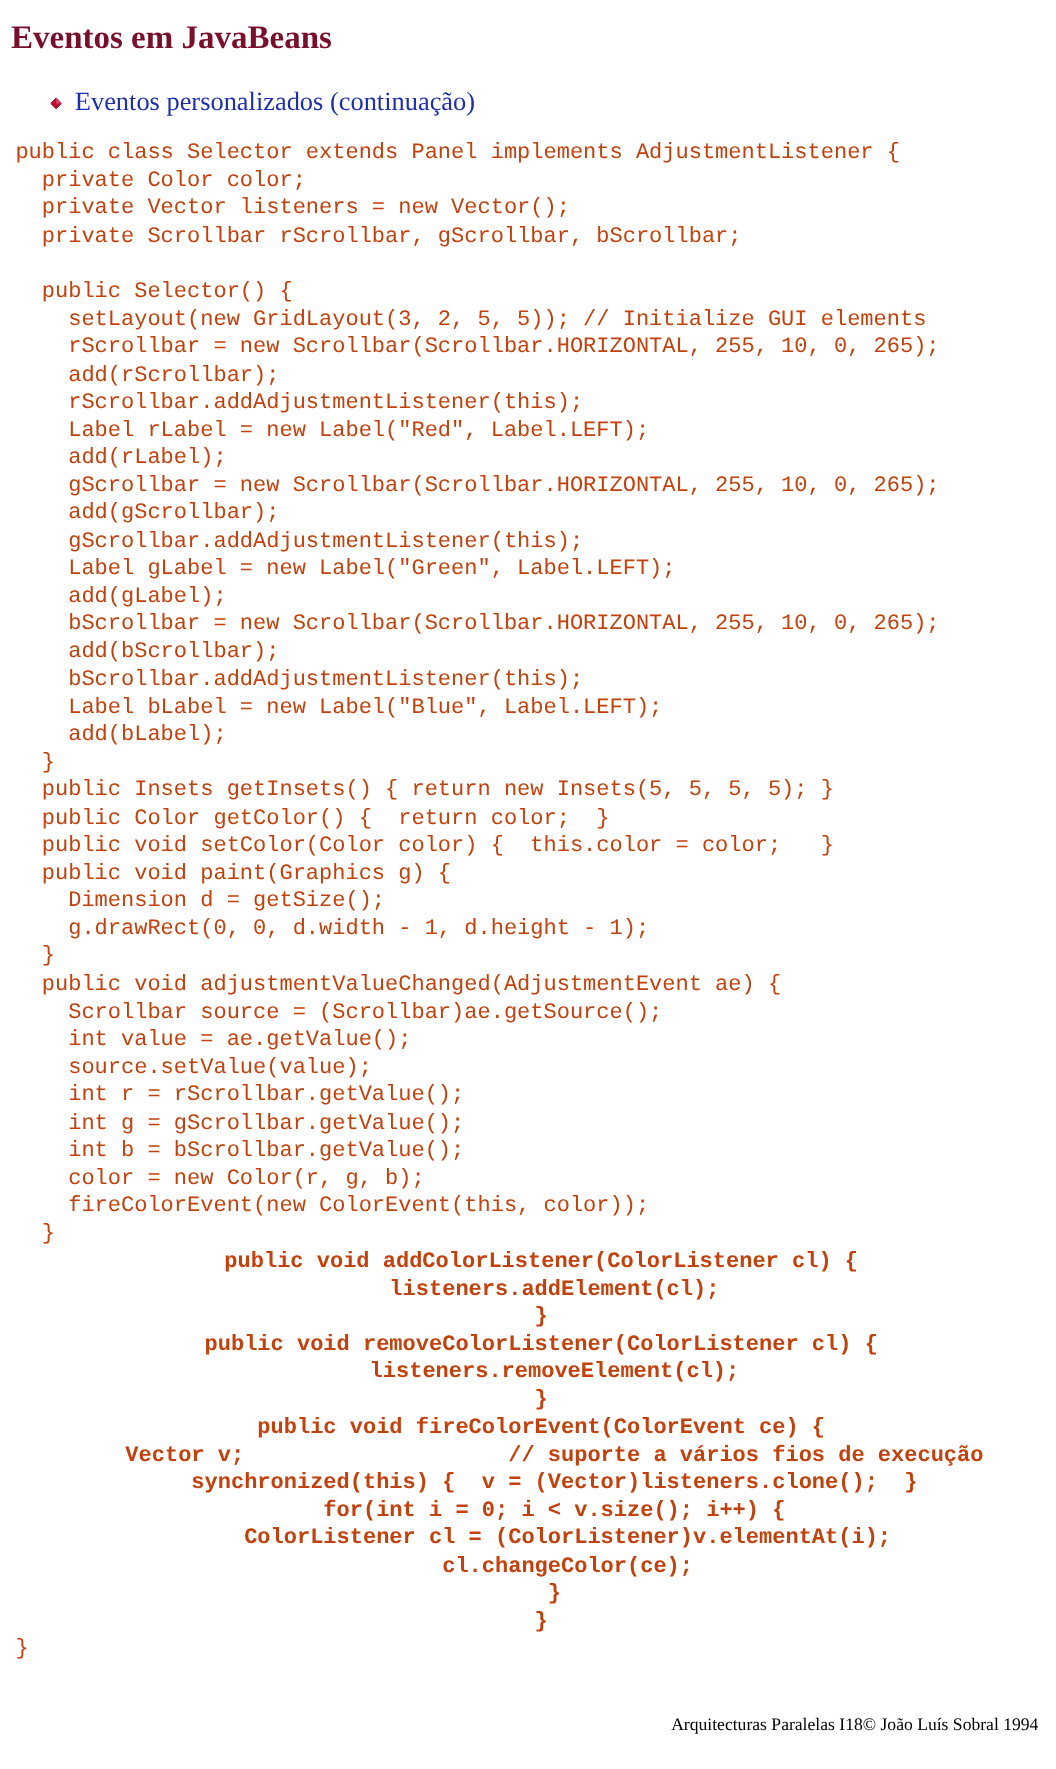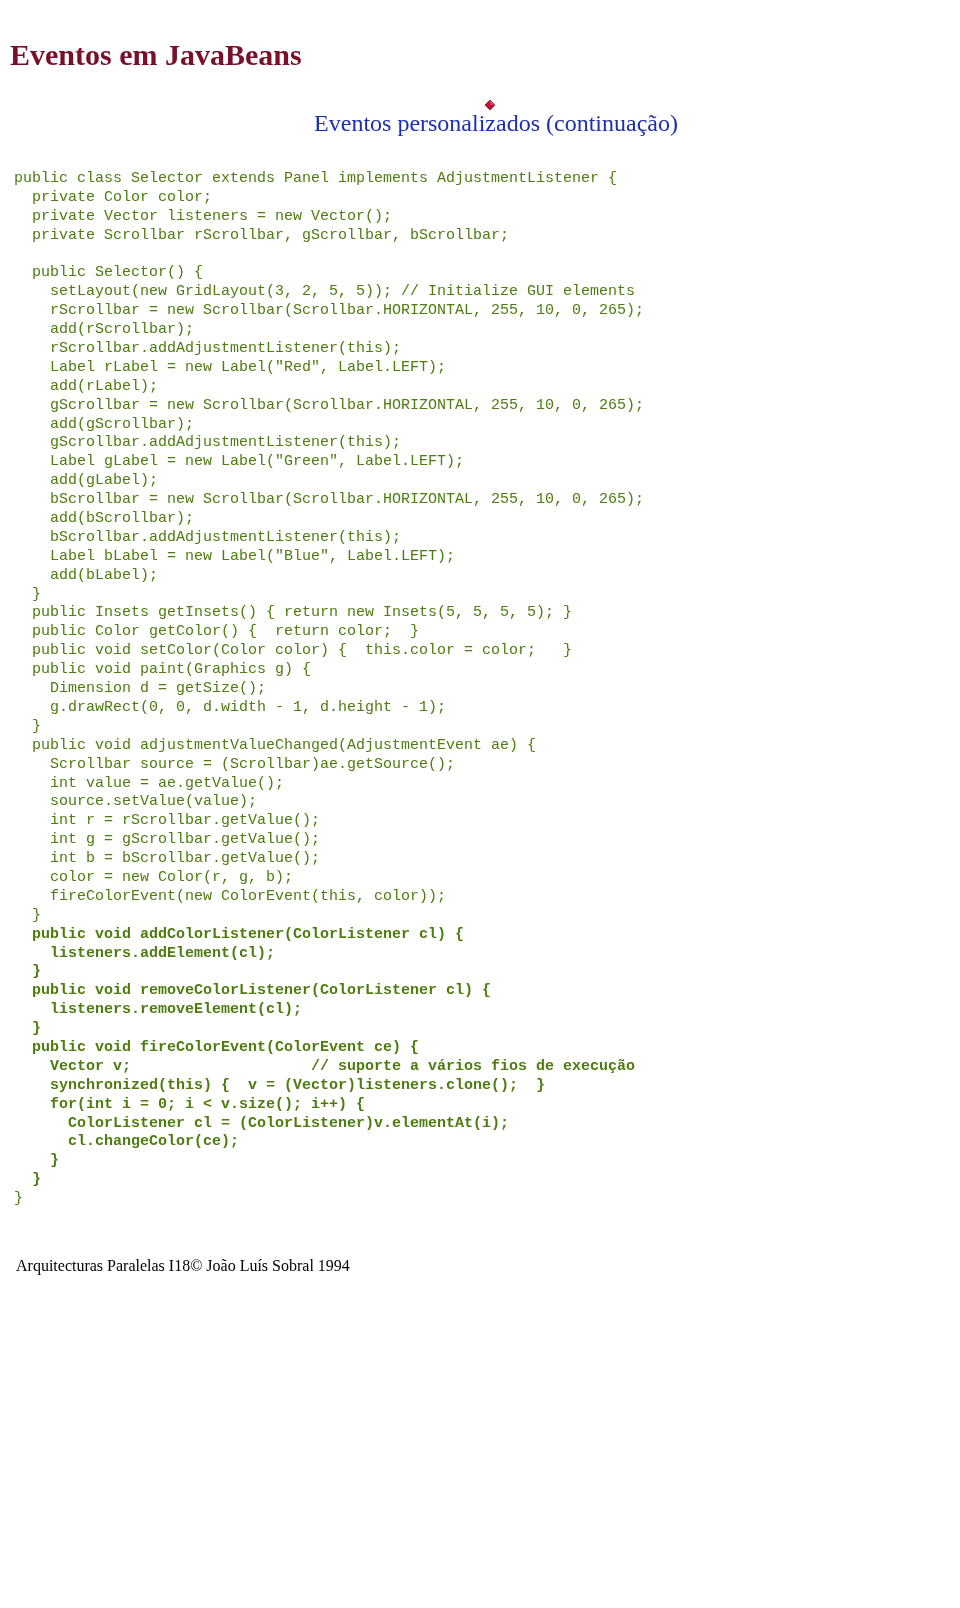--- a/index.html
+++ b/index.html
@@ -11,53 +11,51 @@
     font-family: "Times New Roman", Times, serif;
     color: #000;
   }
   .title {
     font-family: "Times New Roman", Times, serif;
     font-weight: bold;
     font-size: 30px;
     color: #7a0f2b;
     margin-bottom: 28px;
     margin-left: -4px;
-    margin-top: 20px;
   }
   .subtitle-row {
     display: flex;
     align-items: center;
     margin-left: 32px;
-    margin-bottom: 33px;
-    flex-direction: column;
+    margin-bottom: 20px;
   }
   .bullet-icon {
     width: 10px;
     height: 10px;
     margin-right: 12px;
     display: inline-block;
   }
   .bullet-icon svg { display: block; }
   .subtitle {
     font-family: "Times New Roman", Times, serif;
     font-size: 24px;
     color: #1d2fb0;
   }
   .code {
     font-family: "Courier New", Courier, monospace;
-    font-size: 15px;
+    font-size: 20px;
     line-height: 1.26;
     white-space: pre;
-    color: #4d7c0f;
+    color: #c2410c;
     margin-top: 6px;
   }
-  .b { font-weight: bold; }
+  .b { font-weight: bold; text-align: center; }
   .footer {
     display: flex;
-    justify-content: flex-start;
+    justify-content: flex-end;
     font-family: "Times New Roman", Times, serif;
     font-size: 16px;
     margin-top: 48px;
     padding: 0 2px;
   }
 </style>
 </head>
 <body>
 
 <div class="title">Eventos em JavaBeans</div>

